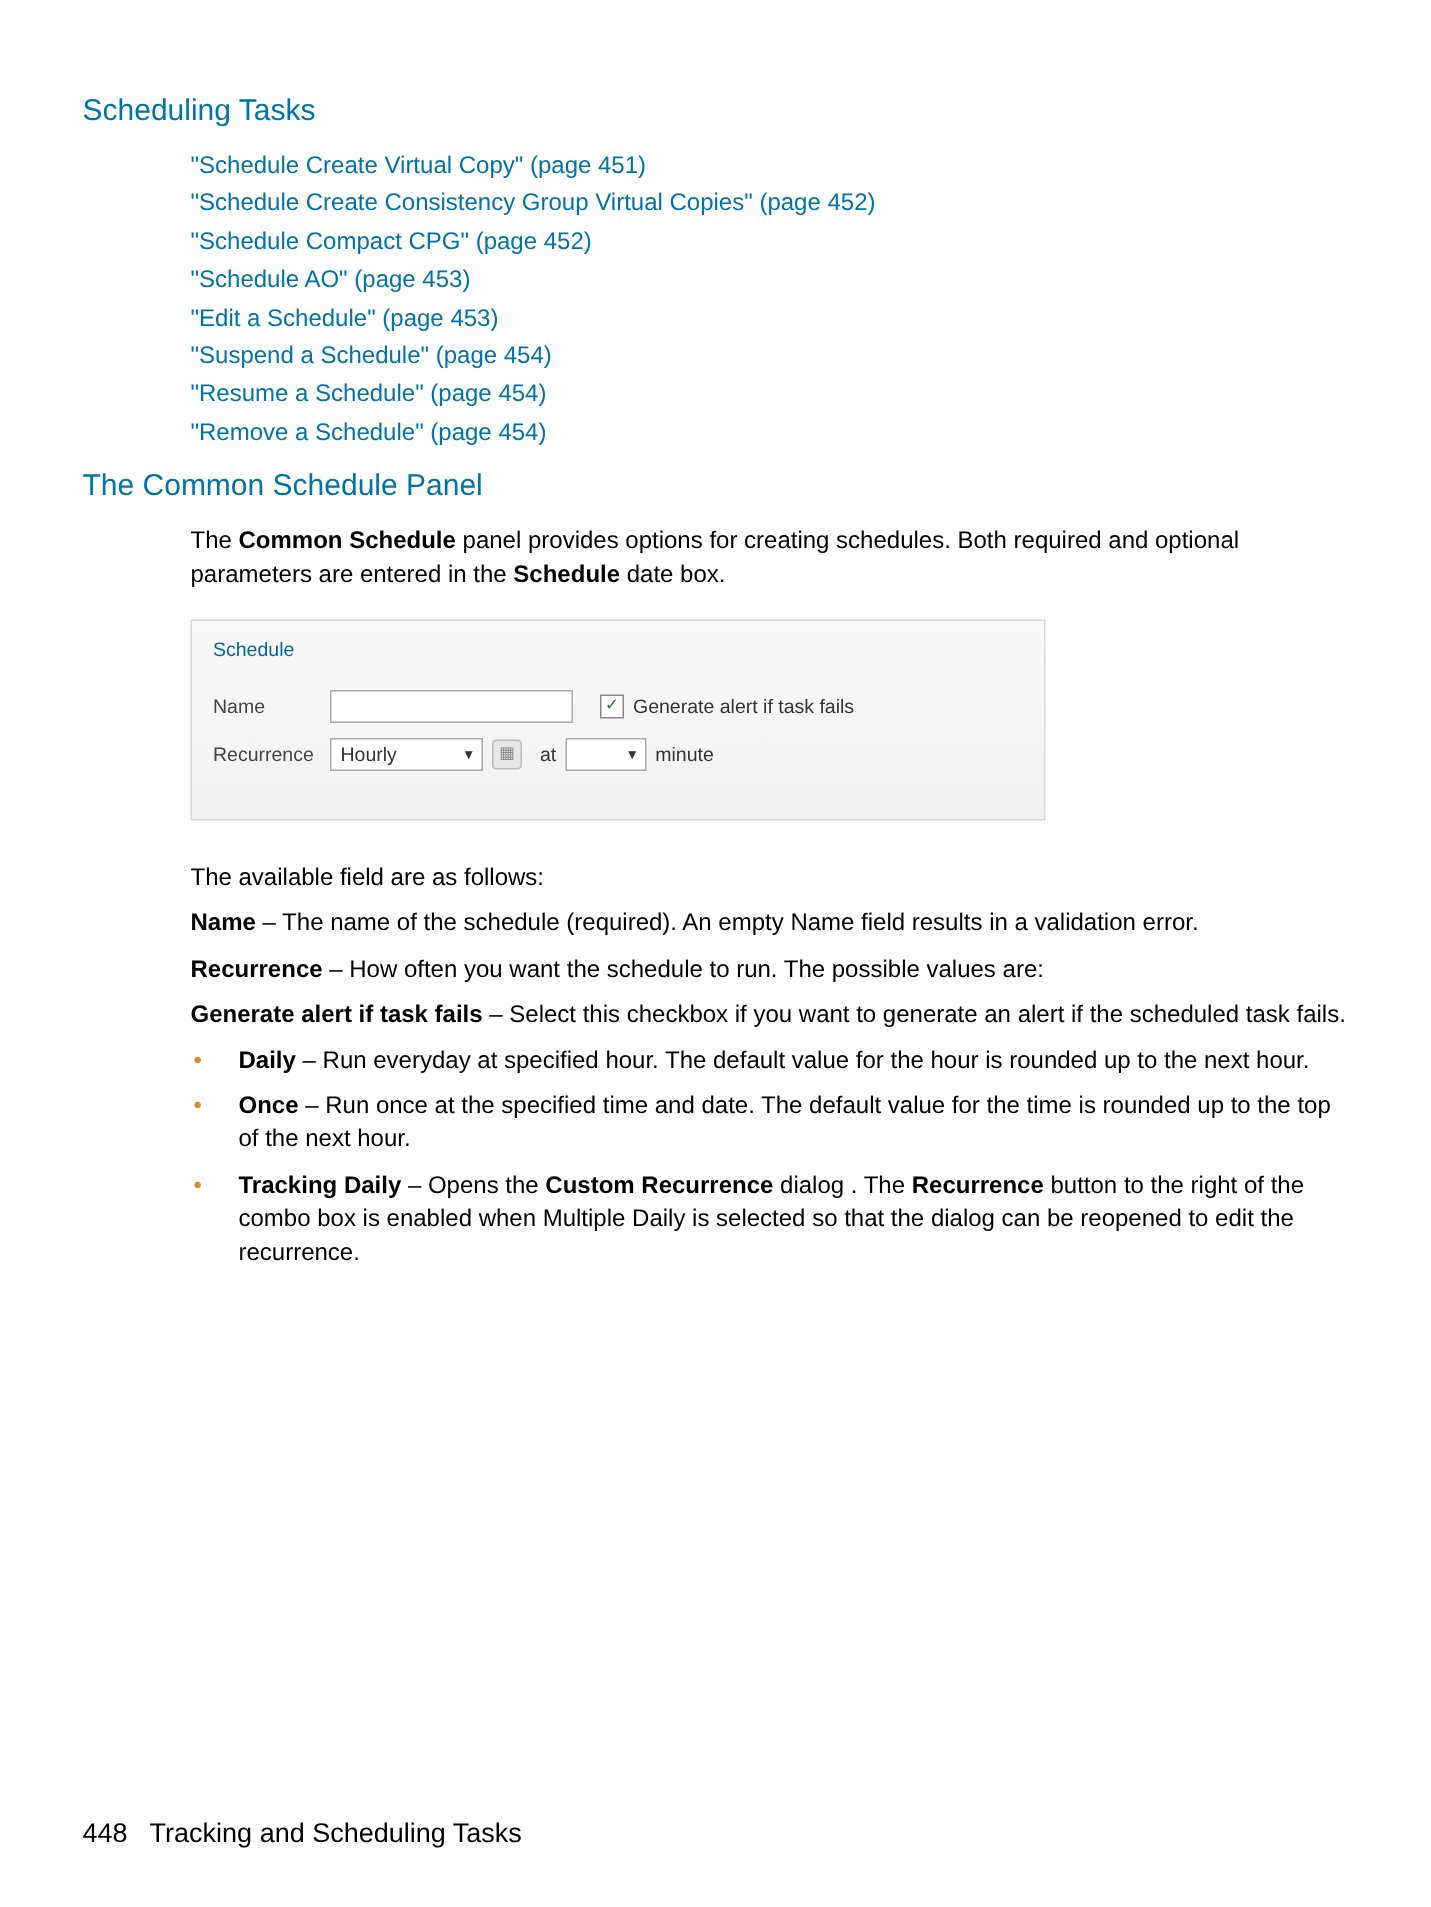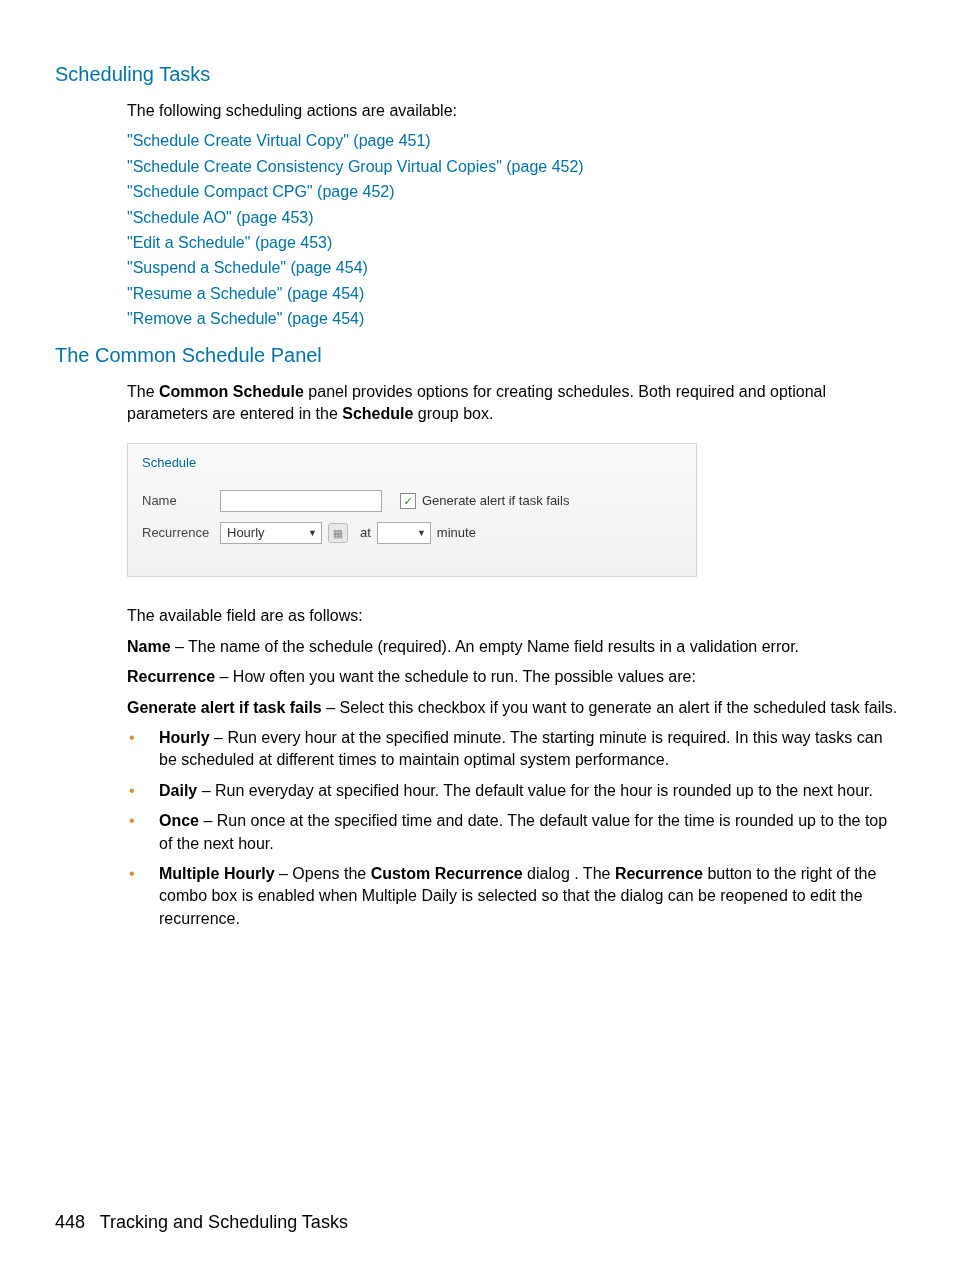--- a/index.html
+++ b/index.html
@@ -126,36 +126,35 @@
   }
   .pg { margin-right: 10px; }
   b { font-weight: bold; }
 </style>
 </head>
 <body>
 
 <h2>Scheduling Tasks</h2>
 
 <div class="body-indent">
-  <p>The following scheduling actions are available:</p>
   <div class="link-line"><a href="#" class="xref">"Schedule Create Virtual Copy" (page 451)</a></div>
   <div class="link-line"><a href="#" class="xref">"Schedule Create Consistency Group Virtual Copies" (page 452)</a></div>
   <div class="link-line"><a href="#" class="xref">"Schedule Compact CPG" (page 452)</a></div>
   <div class="link-line"><a href="#" class="xref">"Schedule AO" (page 453)</a></div>
   <div class="link-line"><a href="#" class="xref">"Edit a Schedule" (page 453)</a></div>
   <div class="link-line"><a href="#" class="xref">"Suspend a Schedule" (page 454)</a></div>
   <div class="link-line"><a href="#" class="xref">"Resume a Schedule" (page 454)</a></div>
   <div class="link-line"><a href="#" class="xref">"Remove a Schedule" (page 454)</a></div>
 </div>
 
 <h2>The Common Schedule Panel</h2>
 
 <div class="body-indent">
   <p>
-    <span>The </span><b>Common Schedule</b><span> panel provides options for creating schedules. Both required and optional parameters are entered in the </span><b>Schedule</b><span> group box.</span>
+    <span>The </span><b>Common Schedule</b><span> panel provides options for creating schedules. Both required and optional parameters are entered in the </span><b>Schedule</b><span> date box.</span>
   </p>
 
   <div class="panel-figure">
     <div class="panel-title">Schedule</div>
 
     <div class="panel-row">
       <span class="panel-label">Name</span>
       <span class="panel-input"></span>
       <span class="panel-checkbox">✓</span>
       <span>Generate alert if task fails</span>
@@ -187,32 +186,29 @@
 
   <p>
     <b>Recurrence</b><span> – How often you want the schedule to run. The possible values are:</span>
   </p>
 
   <p>
     <b>Generate alert if task fails</b><span> – Select this checkbox if you want to generate an alert if the scheduled task fails.</span>
   </p>
 
   <ul class="bullets">
-    <li>
-      <span><b>Hourly</b><span> – Run every hour at the specified minute. The starting minute is required. In this way tasks can be scheduled at different times to maintain optimal system performance.</span></span>
-    </li>
     <li>
       <span><b>Daily</b><span> – Run everyday at specified hour. The default value for the hour is rounded up to the next hour.</span></span>
     </li>
     <li>
       <span><b>Once</b><span> – Run once at the specified time and date. The default value for the time is rounded up to the top of the next hour.</span></span>
     </li>
     <li>
       <span>
-        <b>Multiple Hourly</b><span> – Opens the </span><b>Custom Recurrence</b><span> dialog . The </span><b>Recurrence</b><span> button to the right of the combo box is enabled when Multiple Daily is selected so that the dialog can be reopened to edit the recurrence.</span>
+        <b>Tracking Daily</b><span> – Opens the </span><b>Custom Recurrence</b><span> dialog . The </span><b>Recurrence</b><span> button to the right of the combo box is enabled when Multiple Daily is selected so that the dialog can be reopened to edit the recurrence.</span>
       </span>
     </li>
   </ul>
 </div>
 
 <div class="footer">
   <span class="pg">448</span>
   <span>Tracking and Scheduling Tasks</span>
 </div>
 

